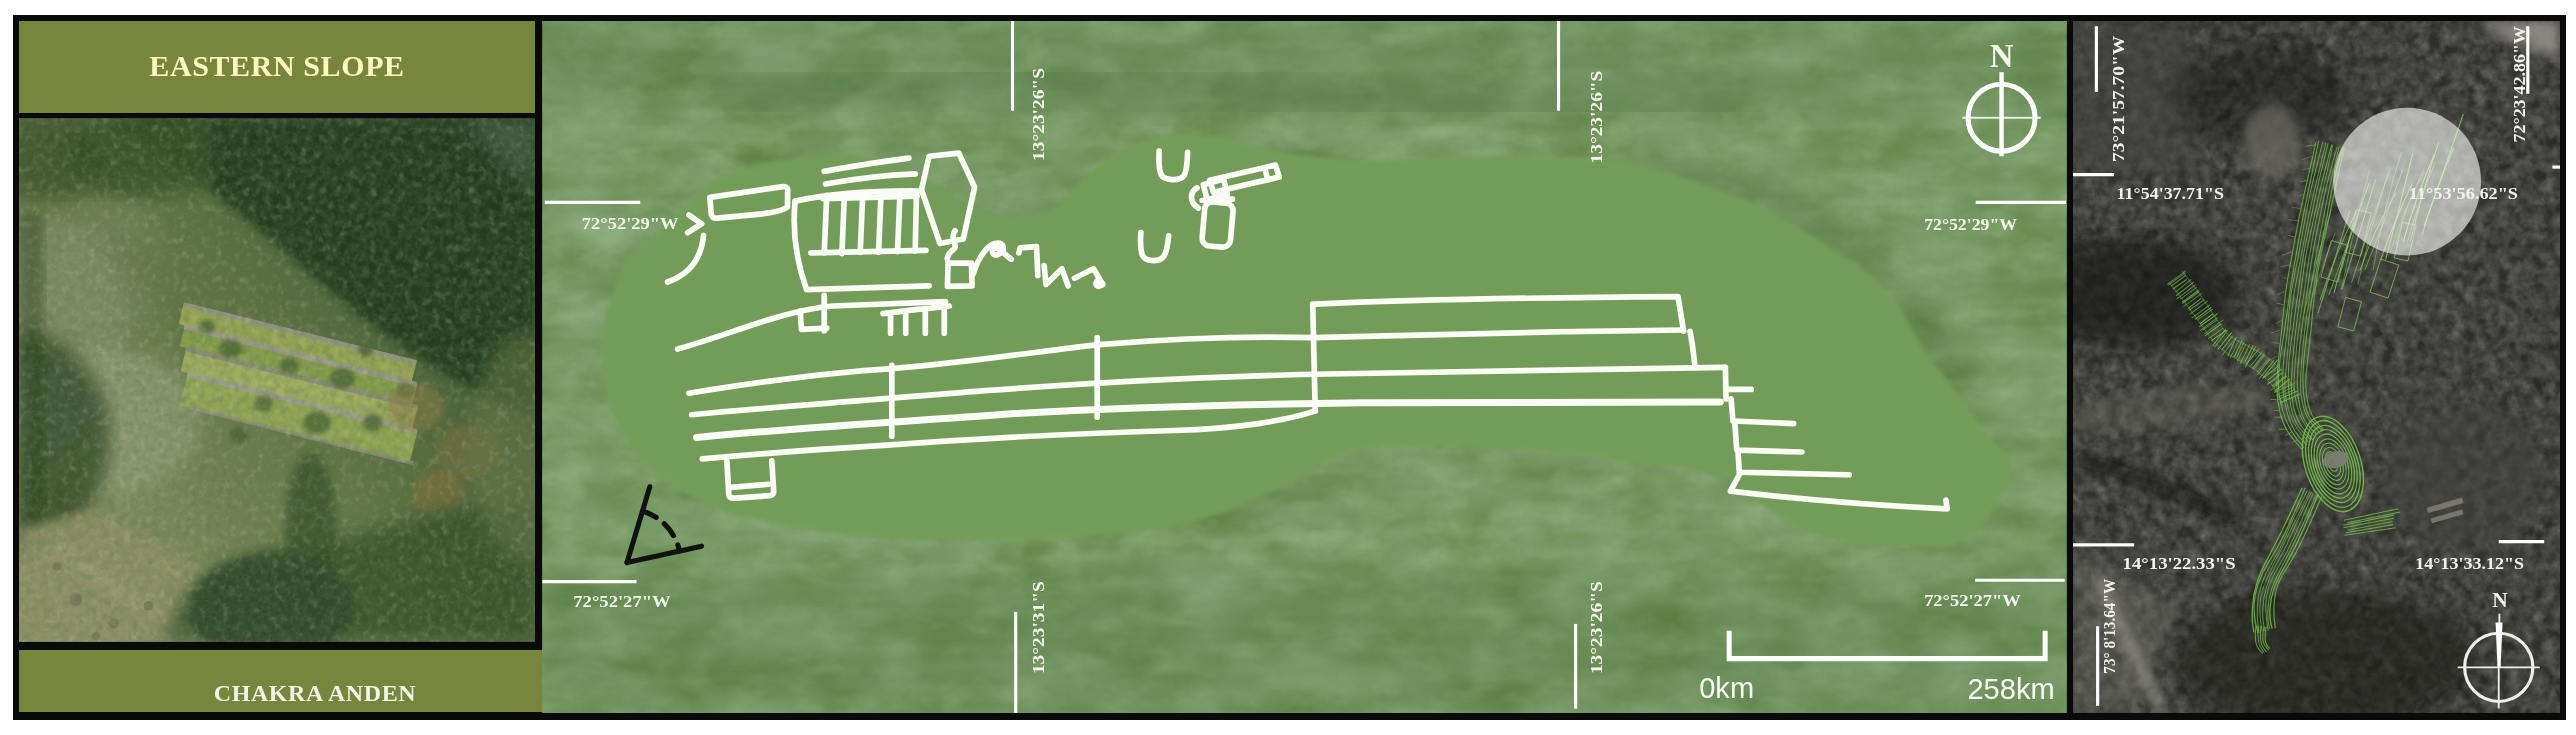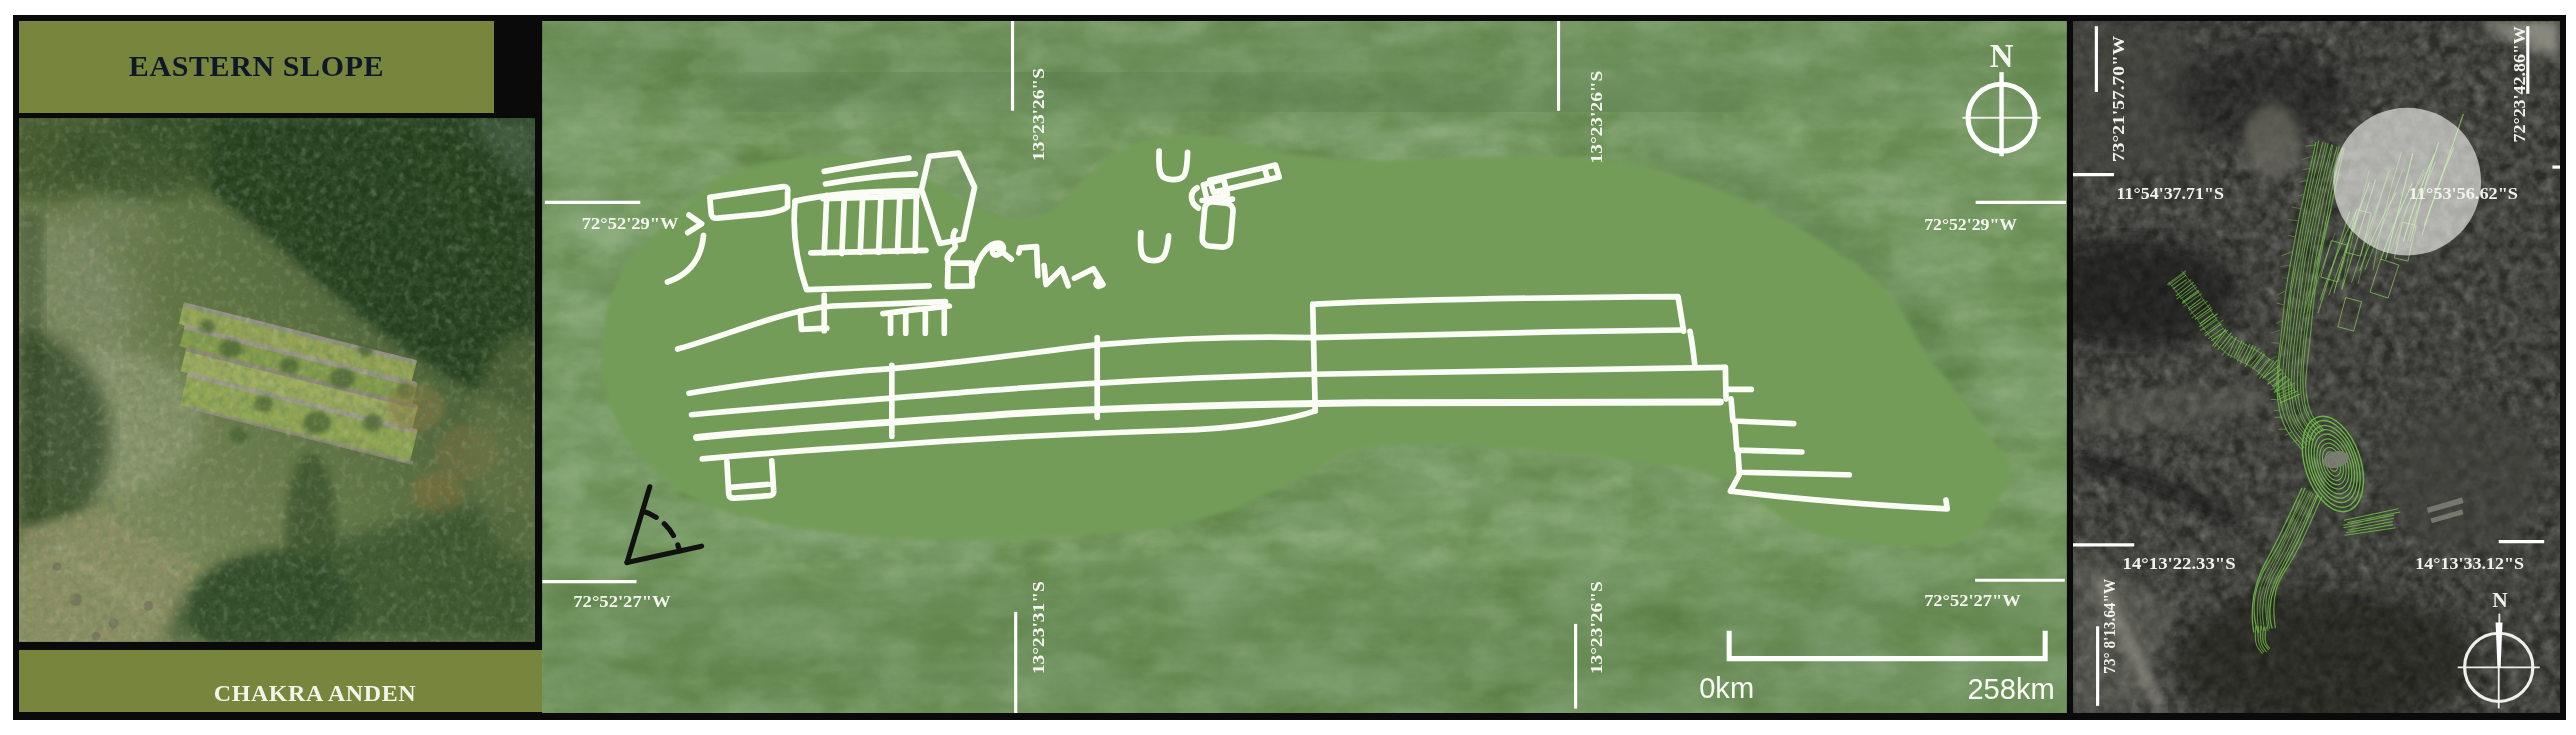--- a/index.html
+++ b/index.html
@@ -4,21 +4,21 @@
 <style>
   html,body { margin:0; padding:0; width:2576px; height:736px; background:#ffffff;
     font-family:"Liberation Serif", serif; }
   .abs { position:absolute; }
 </style>
 </head>
 <body>
 
 <div class="abs" style="left:12.6px;top:15px;width:2553px;height:705px;background:#0a0a0a;"></div>
 
-<div class="abs" style="left:19px;top:21px;width:475px;height:92px;background:#77863c;color:#0f172a;
+<div class="abs" style="left:19px;top:21px;width:516px;height:92px;background:#77863c;color:#fef9c3;
   font-weight:bold;font-size:30px;letter-spacing:0.6px;text-align:center;line-height:89px;">EASTERN SLOPE</div>
 
 <svg class="abs" style="left:19px;top:118px;" width="516" height="524" viewBox="0 0 817 829">
 <defs>
   <linearGradient id="phbase" x1="0" y1="0.8" x2="1" y2="0.05">
     <stop offset="0" stop-color="#8f986a"></stop>
     <stop offset="0.45" stop-color="#637645"></stop>
     <stop offset="1" stop-color="#2d4626"></stop>
   </linearGradient>
   <filter id="phtex" x="0" y="0" width="100%" height="100%">

